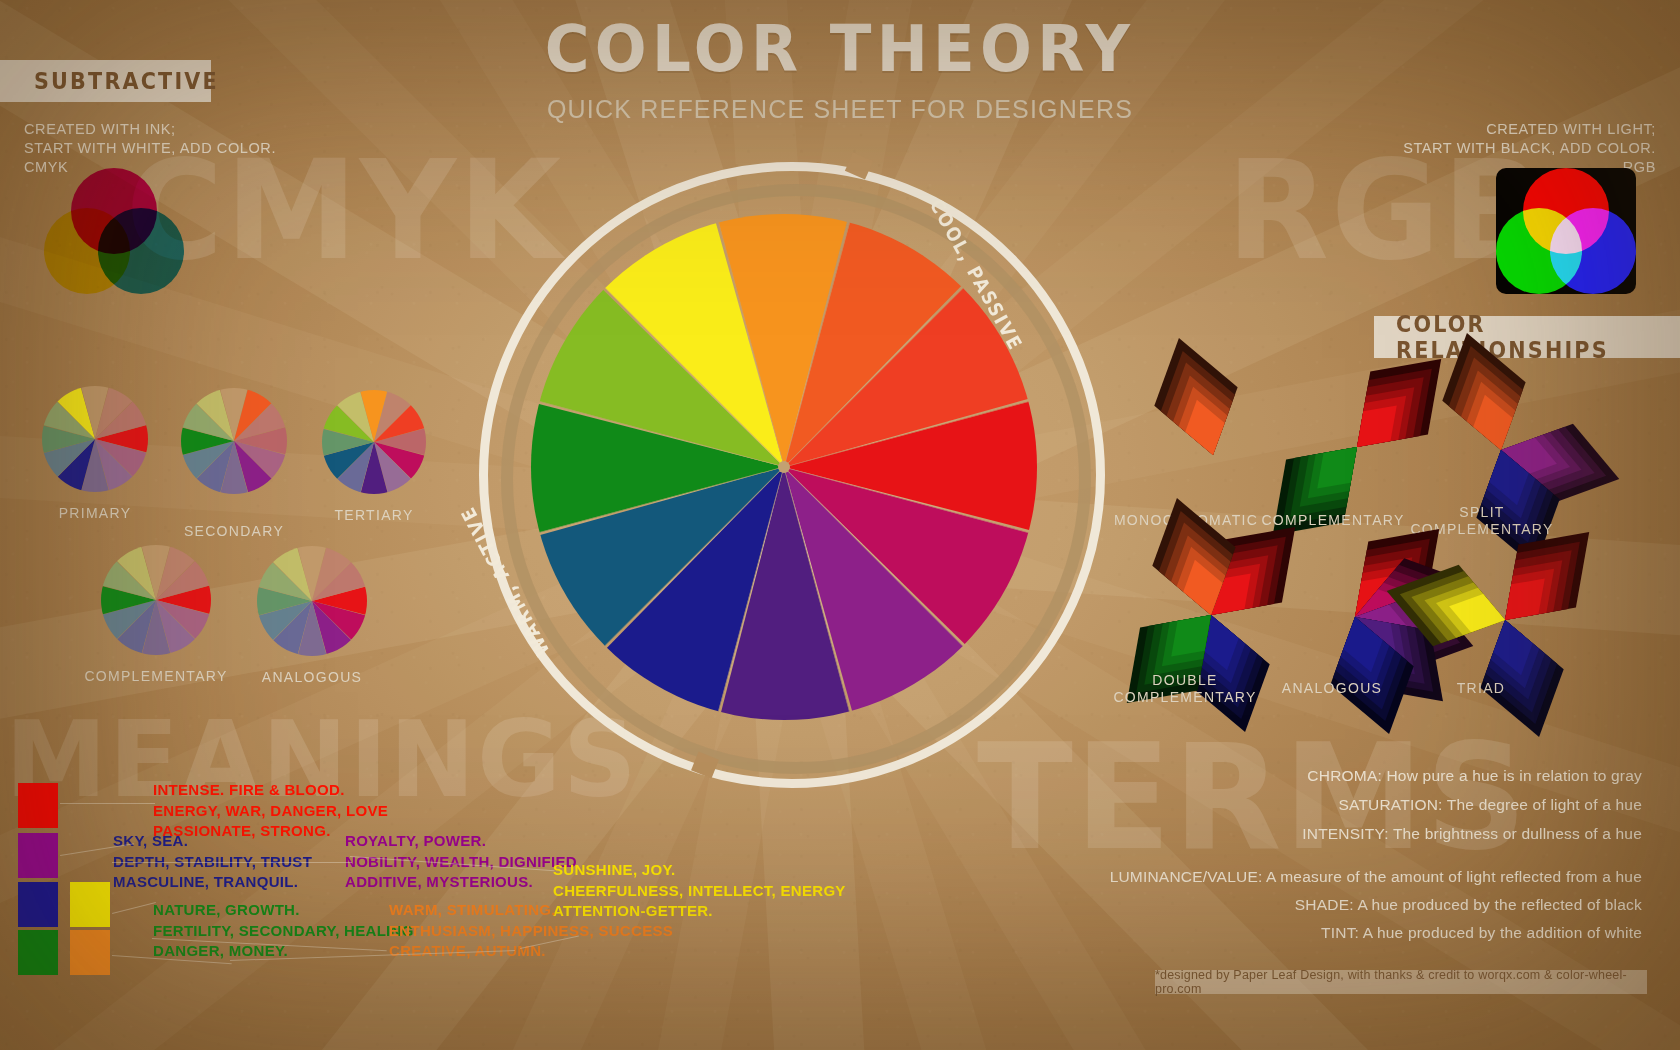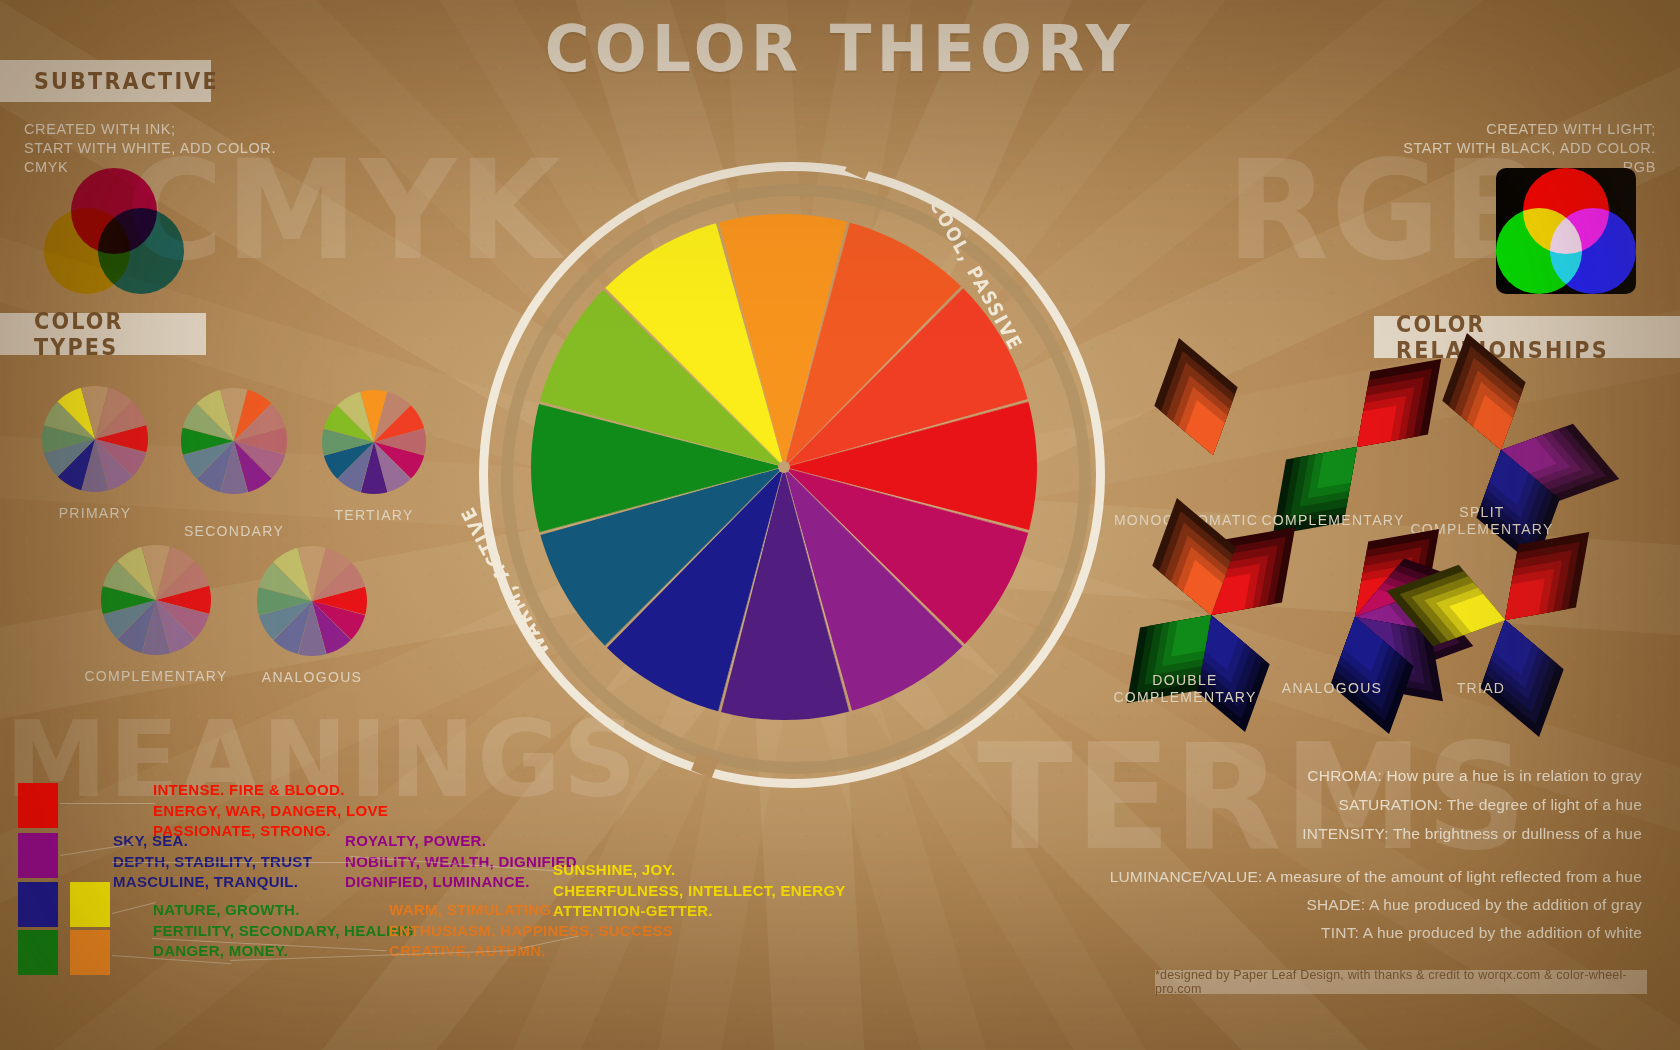--- a/index.html
+++ b/index.html
@@ -128,20 +128,21 @@
       <div class="ray" style="transform: rotate(280deg);"></div>
       <div class="ray b" style="transform: rotate(293.8deg);"></div>
       <div class="ray" style="transform: rotate(307.6deg);"></div>
       <div class="ray" style="transform: rotate(321.4deg);"></div>
       <div class="ray b" style="transform: rotate(335.2deg);"></div>
       <div class="ray" style="transform: rotate(349deg);"></div>
     </div>
   <div id="grain"></div>
 
   <div class="title">COLOR THEORY</div>
+  <div class="subtitle">QUICK REFERENCE SHEET FOR DESIGNERS</div>
 
   <div class="ghost" style="left:140px;top:130px;font-size:138px;">CMYK</div>
   <div class="tab l" style="top:60px;width:155px;">SUBTRACTIVE</div>
   <div class="blurb" style="left:24px;top:120px;white-space:pre-line;">CREATED WITH INK;
 START WITH WHITE, ADD COLOR.
 CMYK</div>
   <div class="venn sub" style="left:44px;top:168px;width:140px;height:126px;">
     <i style="left:27px;top:0;background:#EC008C;"></i>
     <i style="left:0;top:40px;background:#FFF200;"></i>
     <i style="left:54px;top:40px;background:#27AAE1;"></i>
@@ -150,21 +151,20 @@
   <div class="ghost" style="right:145px;top:130px;font-size:138px;">RGB</div>
   <div class="blurb" style="right:24px;top:120px;white-space:pre-line;text-align:right;">CREATED WITH LIGHT;
 START WITH BLACK, ADD COLOR.
 RGB</div>
   <div class="venn add" style="right:44px;top:168px;width:140px;height:126px;background:#000;border-radius:10px;">
     <i style="left:27px;top:0;background:#FF0000;"></i>
     <i style="left:0;top:40px;background:#00E000;"></i>
     <i style="left:54px;top:40px;background:#1F1FFF;"></i>
   </div>
 
-  <div class="tab l" style="top:313px;width:150px;">COLOR TYPES</div>
   <div id="minis">
       <div class="mini" style="left: 42px; top: 386px; width: 106px; height: 106px;">
         <div class="mseg" style="transform: rotate(-15deg);">
           <div class="msegf" style="background: rgb(231, 19, 22); transform: rotate(-60.4deg) skewY(60.4deg);"></div>
         </div>
         <div class="mseg" style="transform: rotate(15deg);">
           <div class="msegf" style="background: rgb(171, 100, 132); transform: rotate(-60.4deg) skewY(60.4deg);"></div>
         </div>
         <div class="mseg" style="transform: rotate(45deg);">
           <div class="msegf" style="background: rgb(151, 108, 150); transform: rotate(-60.4deg) skewY(60.4deg);"></div>
@@ -575,21 +575,21 @@
       <div class="sw" style="left: 18px; top: 783px; background: rgb(255, 0, 0);"></div>
       <div class="mtxt" style="left: 153px; top: 780px; width: 330px; color: rgb(255, 18, 0);">
         <div>INTENSE. FIRE &amp; BLOOD.</div>
         <div>ENERGY, WAR, DANGER, LOVE</div>
         <div>PASSIONATE, STRONG.</div>
       </div>
       <div class="sw" style="left: 18px; top: 833px; background: rgb(153, 0, 153);"></div>
       <div class="mtxt" style="left: 345px; top: 831px; width: 330px; color: rgb(153, 0, 143);">
         <div>ROYALTY, POWER.</div>
         <div>NOBILITY, WEALTH, DIGNIFIED</div>
-        <div>DIGNIFIED, LUMINANCE.</div>
+        <div>ADDITIVE, MYSTERIOUS.</div>
       </div>
       <div class="sw" style="left: 18px; top: 882px; background: rgb(16, 16, 156);"></div>
       <div class="mtxt" style="left: 113px; top: 831px; width: 330px; color: rgb(27, 27, 140);">
         <div>SKY, SEA.</div>
         <div>DEPTH, STABILITY, TRUST</div>
         <div>MASCULINE, TRANQUIL.</div>
       </div>
       <div class="sw" style="left: 70px; top: 882px; background: rgb(255, 242, 0);"></div>
       <div class="mtxt" style="left: 553px; top: 860px; width: 340px; color: rgb(255, 232, 0);">
         <div>SUNSHINE, JOY.</div>
@@ -618,20 +618,20 @@
       <div class="lead" style="left: 230px; top: 960px; width: 285px; transform: rotate(-2deg); transform-origin: 0px 0px;"></div>
       <div class="lead" style="left: 520px; top: 948px; width: 60px; transform: rotate(-12deg); transform-origin: 0px 0px;"></div>
     </div>
 
   <div class="ghost" style="left:995px;top:712px;font-size:146px;">TERMS</div>
   <div id="terms">
       <div class="term" style="top: 767px;">CHROMA: How pure a hue is in relation to gray</div>
       <div class="term" style="top: 796px;">SATURATION: The degree of light of a hue</div>
       <div class="term" style="top: 825px;">INTENSITY: The brightness or dullness of a hue</div>
       <div class="term" style="top: 868px;">LUMINANCE/VALUE: A measure of the amount of light reflected from a hue</div>
-      <div class="term" style="top: 896px;">SHADE: A hue produced by the addition of gray</div>
+      <div class="term" style="top: 896px;">SHADE: A hue produced by the reflected of black</div>
       <div class="term" style="top: 924px;">TINT: A hue produced by the addition of white</div>
     </div>
 
   <div class="credit">*designed by Paper Leaf Design, with thanks &amp; credit to worqx.com &amp; color-wheel-pro.com</div>
 
   <div id="vig"></div>
 </div>
 
 </body></html>

